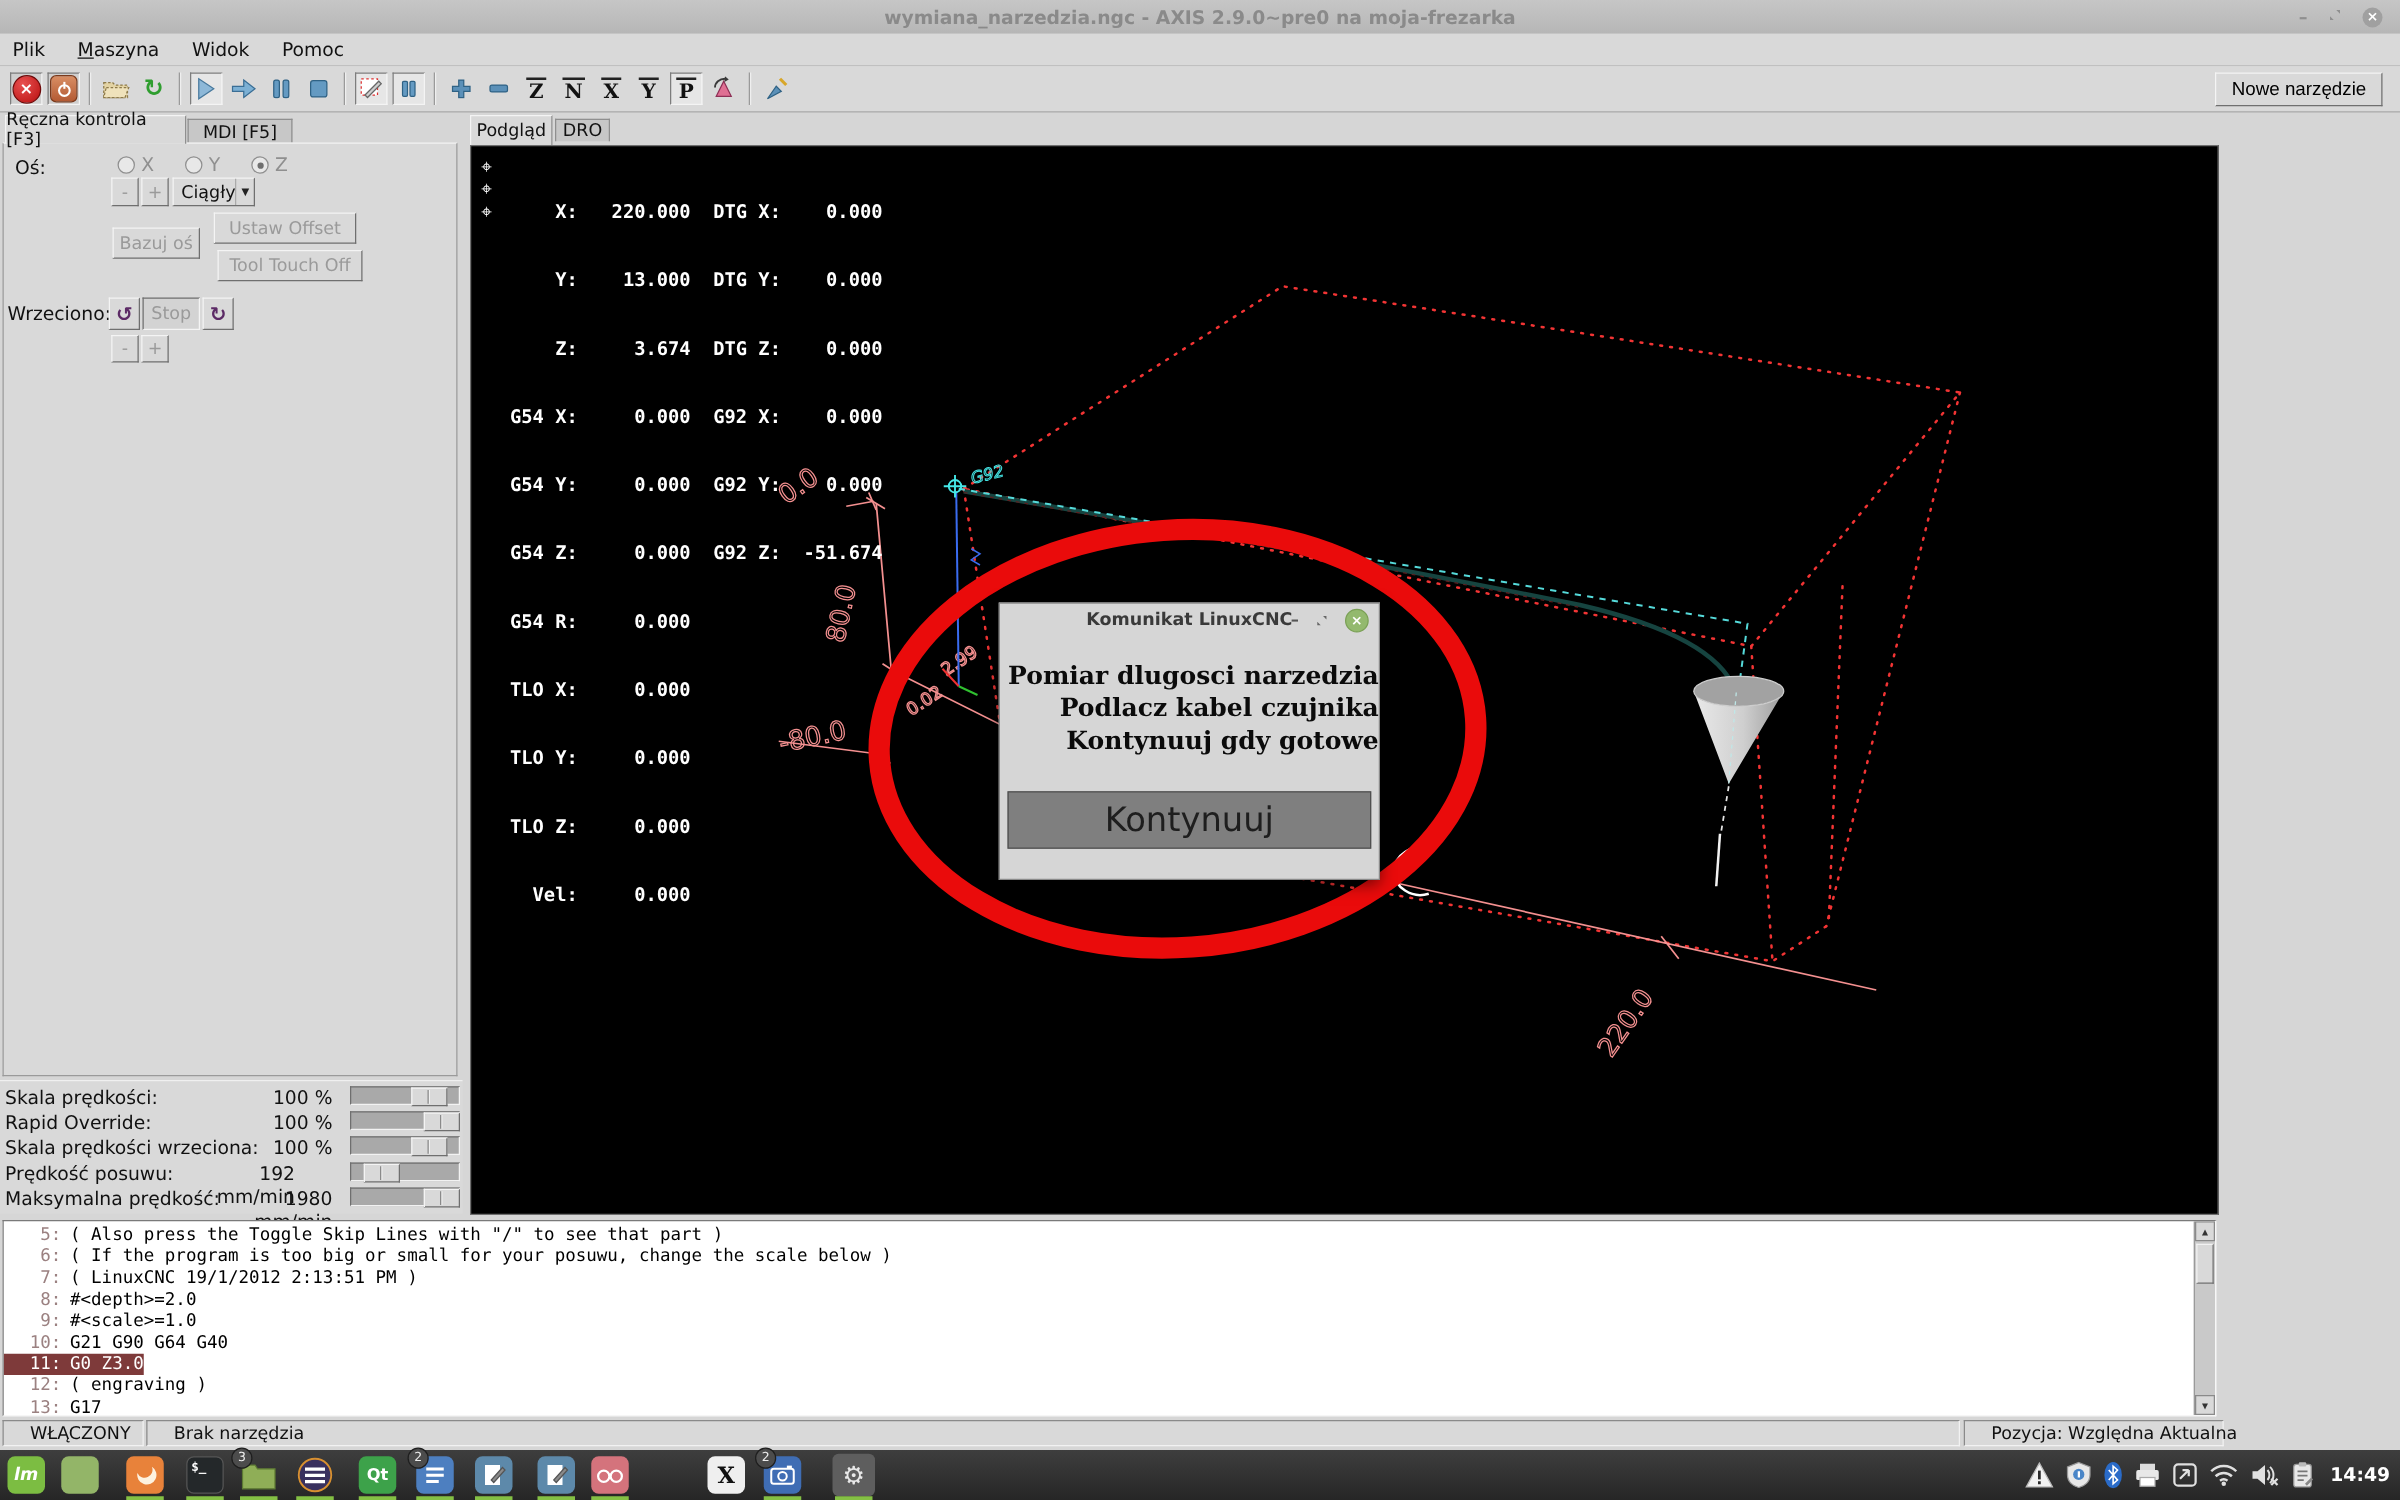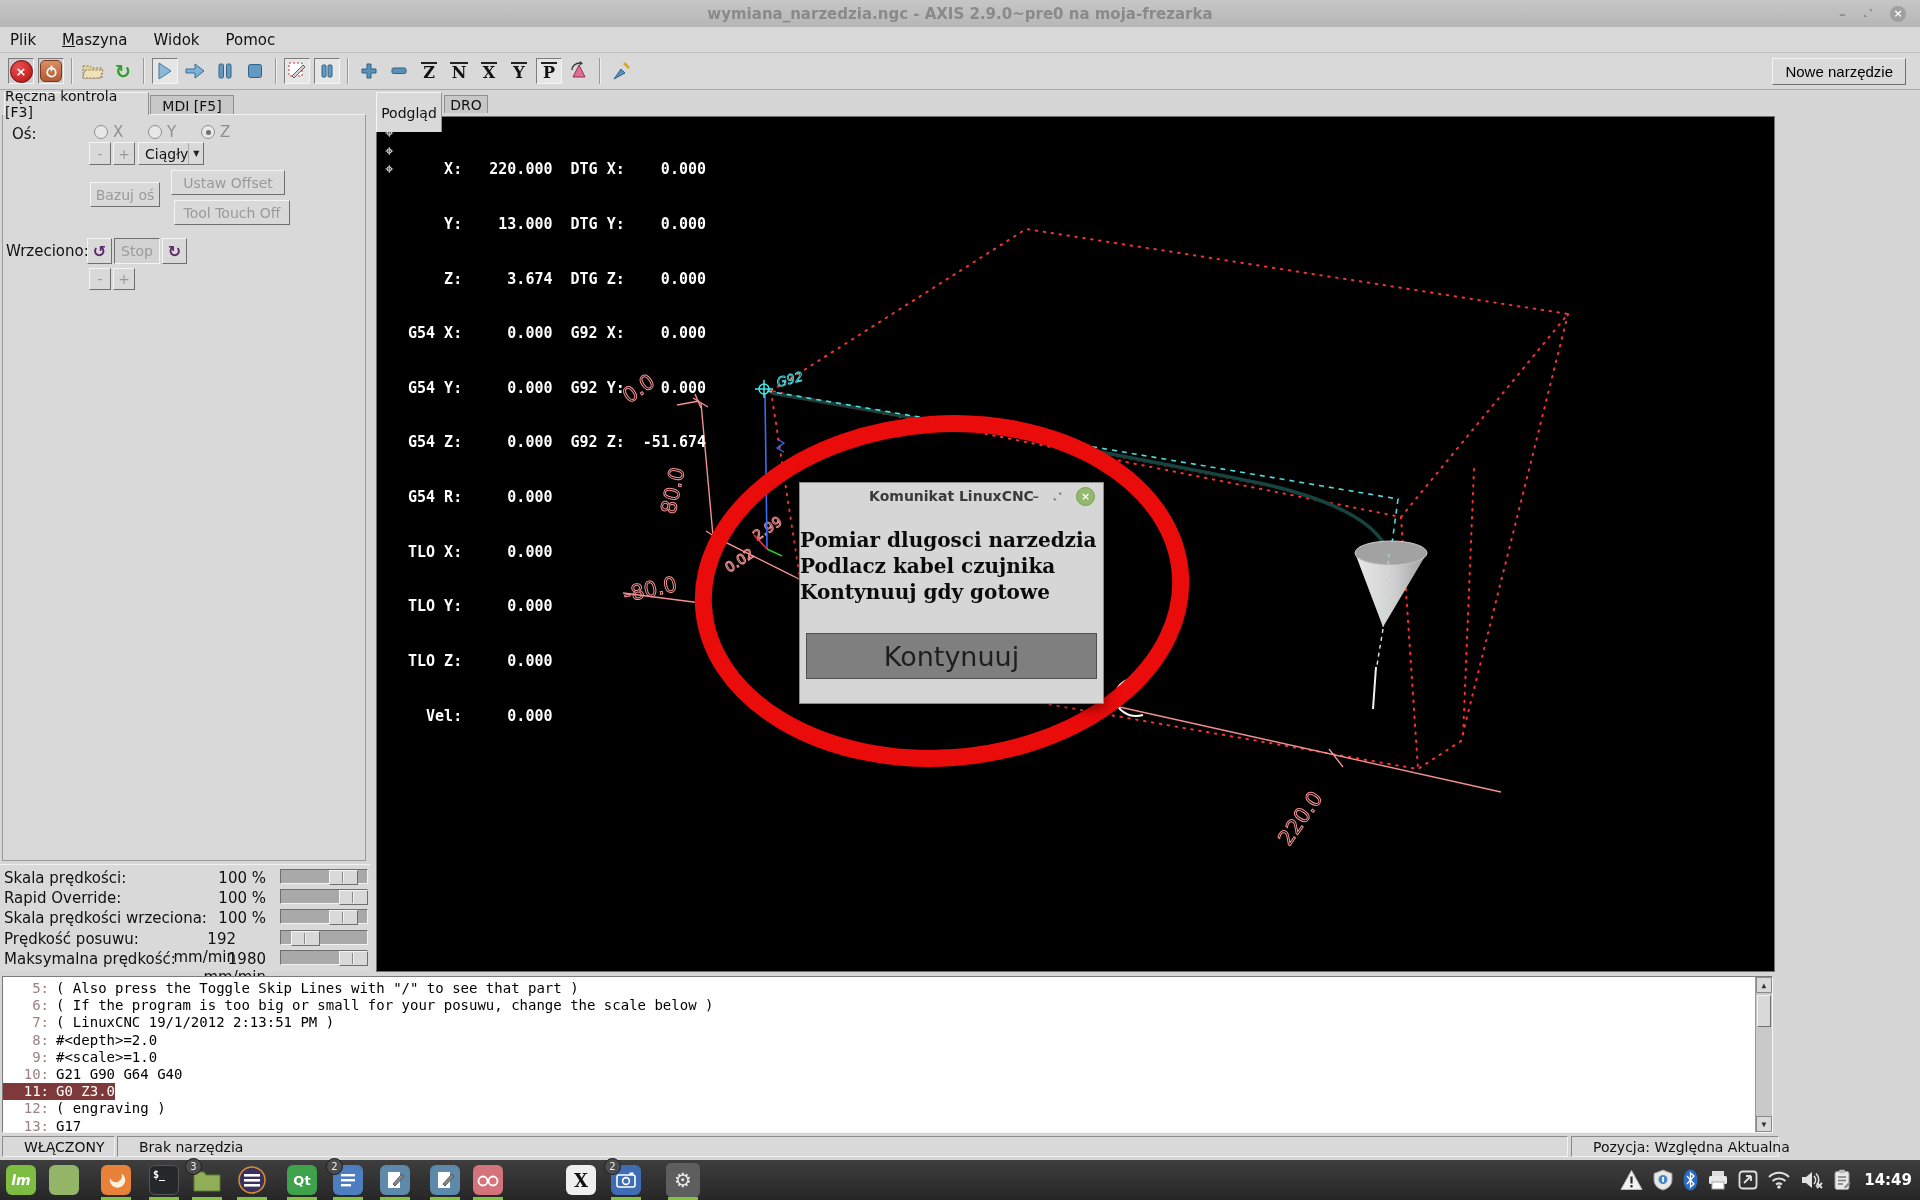--- a/index.html
+++ b/index.html
@@ -83,21 +83,21 @@
 
   
   .dialog{position:absolute;left:422px;top:365px;width:305px;height:222px;background:#d6d6d6;
     border:1px solid #8a8a8a;box-shadow:0 3px 12px rgba(0,0,0,.55);box-sizing:border-box;}
   .dlg-titlebar{position:absolute;left:0;top:0;width:100%;height:26px;display:flex;align-items:center;justify-content:center;}
   .dlg-title{font-size:14px;font-weight:bold;color:#3a3a3a;}
   .dlg-btns{position:absolute;right:8px;top:4px;display:flex;align-items:center;gap:13px;}
   .dlg-min{color:#555;font-weight:bold;font-size:13px;}
   .dlg-close{width:17px;height:17px;border-radius:50%;background:#93b96e;border:1px solid #7aa055;color:#fff;
     display:flex;align-items:center;justify-content:center;font-size:11px;font-weight:bold;}
-  .dlg-msg{position:absolute;left:0;top:44px;width:100%;text-align:left;
+  .dlg-msg{position:absolute;left:0;top:44px;width:100%;text-align:right;
     font-family:"DejaVu Serif",serif;font-weight:bold;font-size:20px;line-height:26px;color:#0b0b0b;}
   .dlg-button{position:absolute;left:6px;top:150px;width:291px;height:46px;background:#7f7f7f;
     border:1px solid #505050;display:flex;align-items:center;justify-content:center;
     font-size:27px;color:#1e1e1e;box-sizing:border-box;}
 
   
   .gcode{position:absolute;left:2px;top:976px;width:1771px;height:157px;background:#fff;
     border-top:1px solid #7a7a7a;border-left:1px solid #7a7a7a;border-bottom:1px solid #f6f6f6;border-right:1px solid #f6f6f6;
     box-sizing:border-box;font-family:"DejaVu Sans Mono",monospace;font-size:14px;padding-top:3px;overflow:hidden;}
   .gl{height:17.2px;line-height:17.2px;white-space:pre;}
@@ -335,21 +335,21 @@
     <div class="ovrow" style="top:83px;">
       <span class="ovlabel">Maksymalna prędkość:</span>
       <span class="ovval" style="left:180px;width:86px;">1980 mm/min</span>
       <div class="trough">
           <div class="handle" style="left:58px;"></div>
         </div>
     </div>
   </div>
 
   <div class="pv-tabs">
-    <div class="tab sel" style="left:6px;top:2px;width:66px;height:40px;">
+    <div class="tab sel" style="left:6px;top:2px;width:66px;height:24px;">
       <span>Podgląd</span>
       </div>
     <div class="tab" style="left:74px;top:5px;width:44px;height:18px;">
       <span>DRO</span>
       </div>
   </div>
 
   <div class="canvas">
     <svg class="scene" viewBox="0 0 1397 854">
       <defs>

